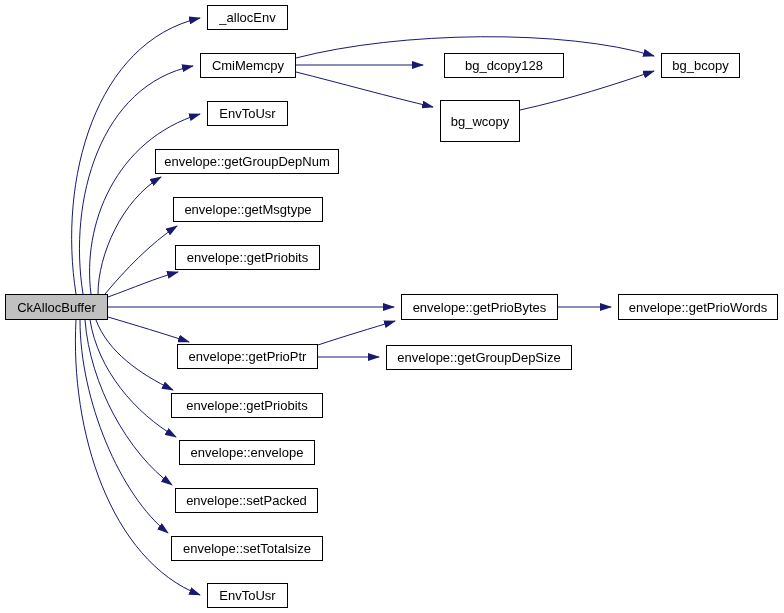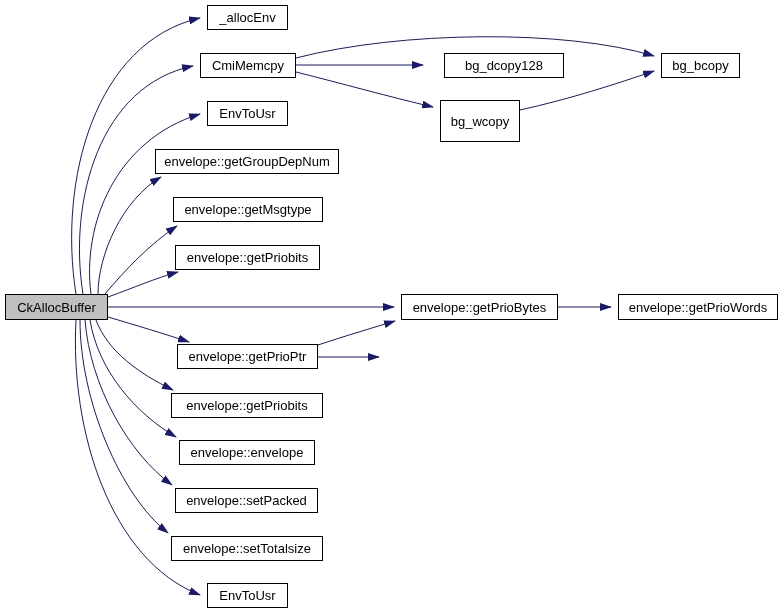--- a/index.html
+++ b/index.html
@@ -79,19 +79,20 @@
   <div class="node" style="left:444px; top:53px;  width:120px;  height:25px">bg_dcopy128</div>
   <div class="node" style="left:661px; top:53px;  width:79px;  height:25px">bg_bcopy</div>
   <div class="node" style="left:440px; top:100px; width:80px;  height:42px">bg_wcopy</div>
   <div class="node" style="left:207px; top:101px; width:81px;  height:25px">EnvToUsr</div>
   <div class="node" style="left:155px; top:149px; width:184px; height:25px">envelope::getGroupDepNum</div>
   <div class="node" style="left:173px; top:197px; width:150px; height:25px">envelope::getMsgtype</div>
   <div class="node" style="left:175px; top:245px; width:145px; height:25px">envelope::getPriobits</div>
   <div class="node" style="left:401px; top:294px; width:157px; height:26px">envelope::getPrioBytes</div>
   <div class="node" style="left:618px; top:294px; width:160px; height:26px">envelope::getPrioWords</div>
   <div class="node" style="left:177px; top:344px; width:141px; height:25px">envelope::getPrioPtr</div>
+  <div class="node" style="left:386px; top:345px; width:186px; height:25px">envelope::getGroupDepSize</div>
   <div class="node" style="left:171px; top:393px; width:152px; height:25px">envelope::getPriobits</div>
   <div class="node" style="left:179px; top:440px; width:136px; height:25px">envelope::envelope</div>
   <div class="node" style="left:171px; top:536px; width:152px; height:25px">envelope::setTotalsize</div>
   <div class="node" style="left:175px; top:488px; width:143px; height:25px">envelope::setPacked</div>
   <div class="node" style="left:207px; top:583px; width:81px;  height:25px">EnvToUsr</div>
 
 </div>
 
 </body></html>

